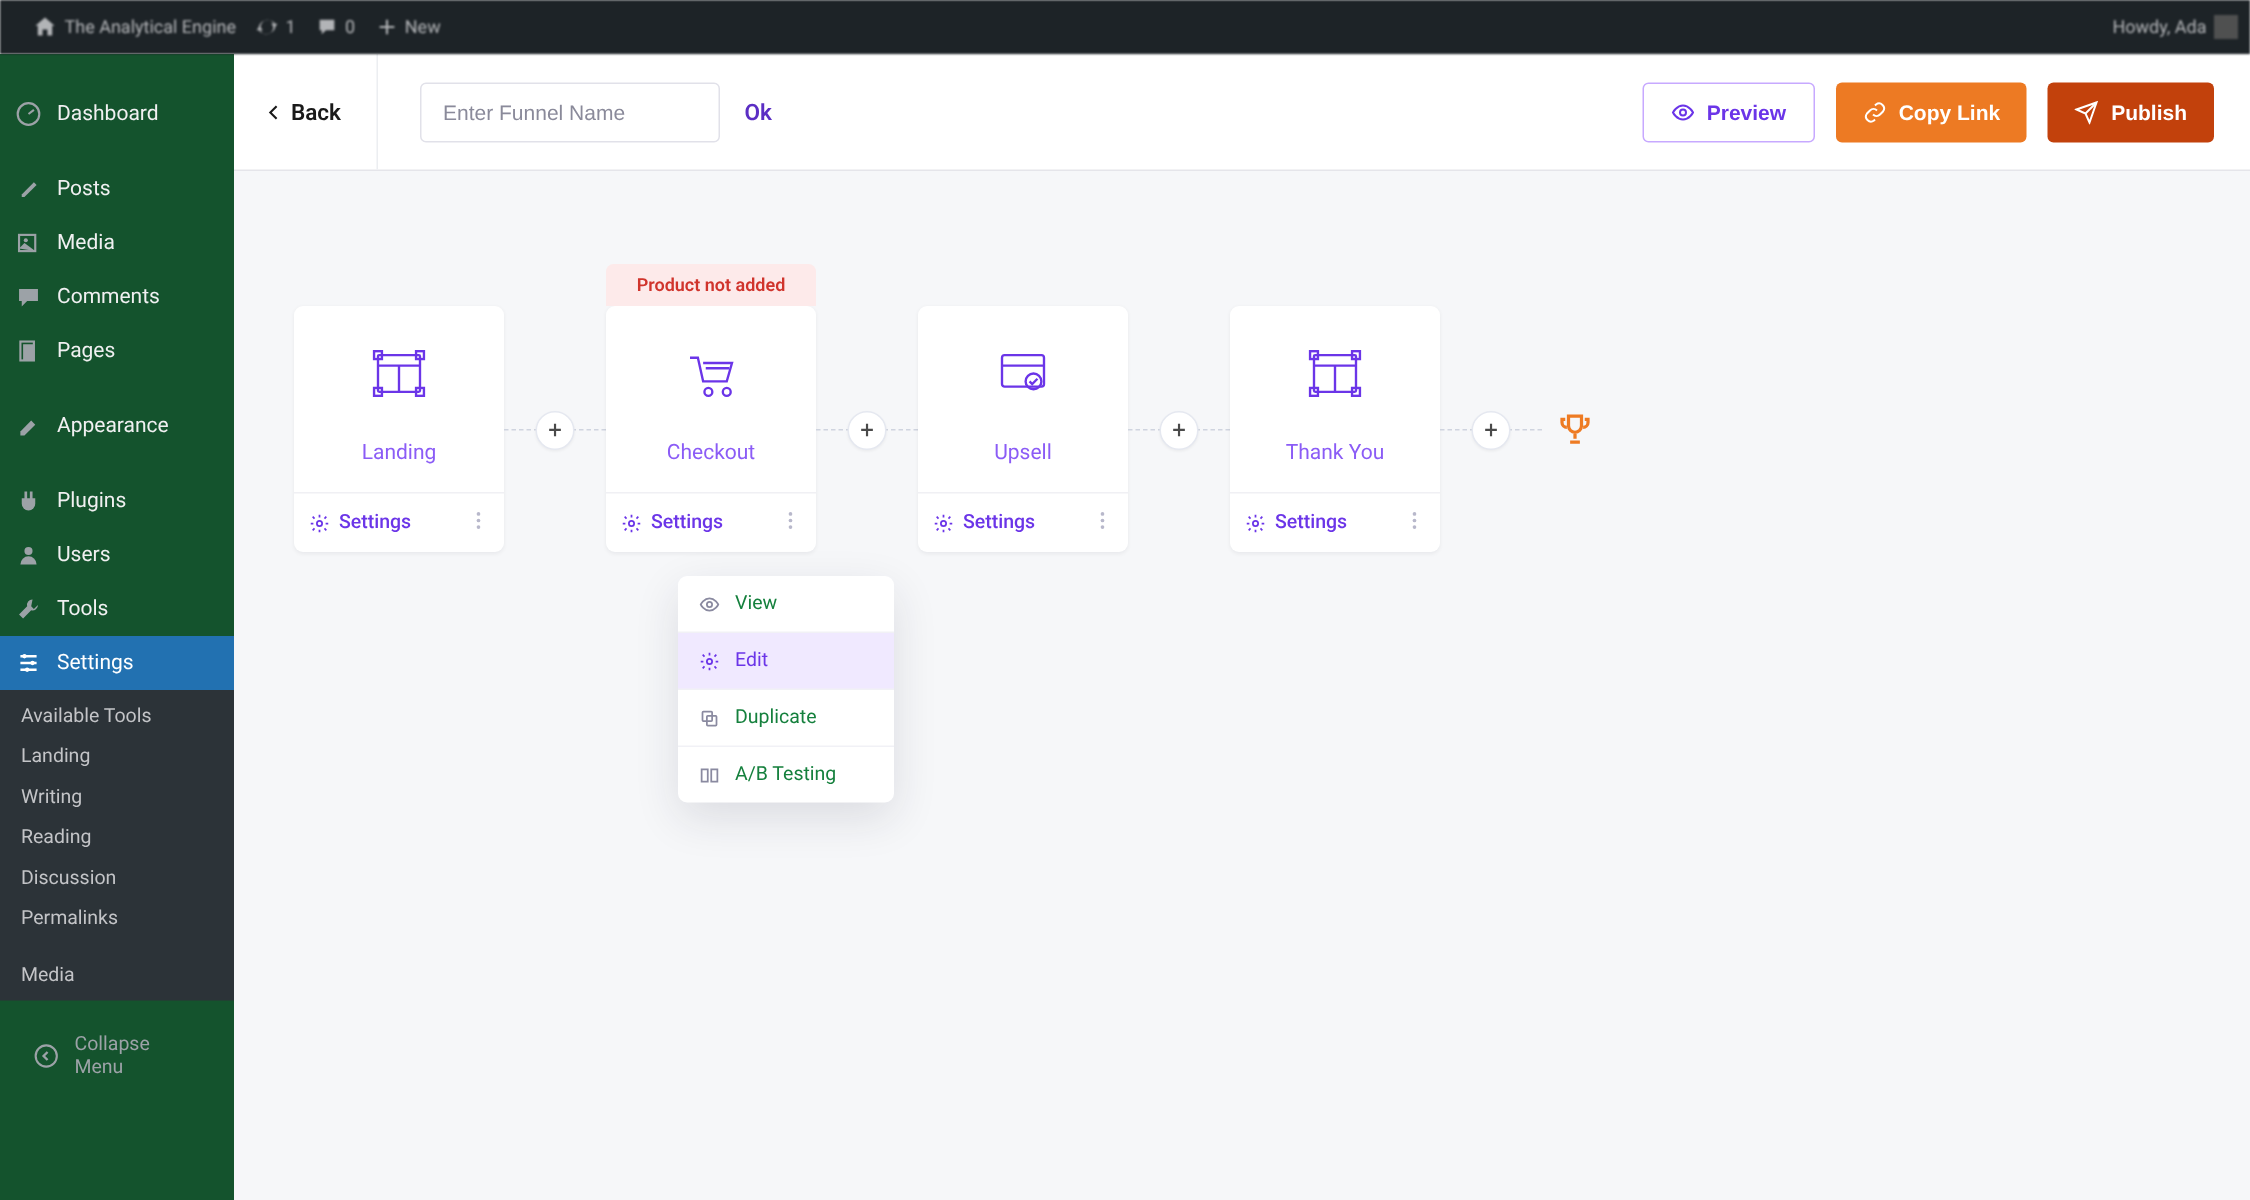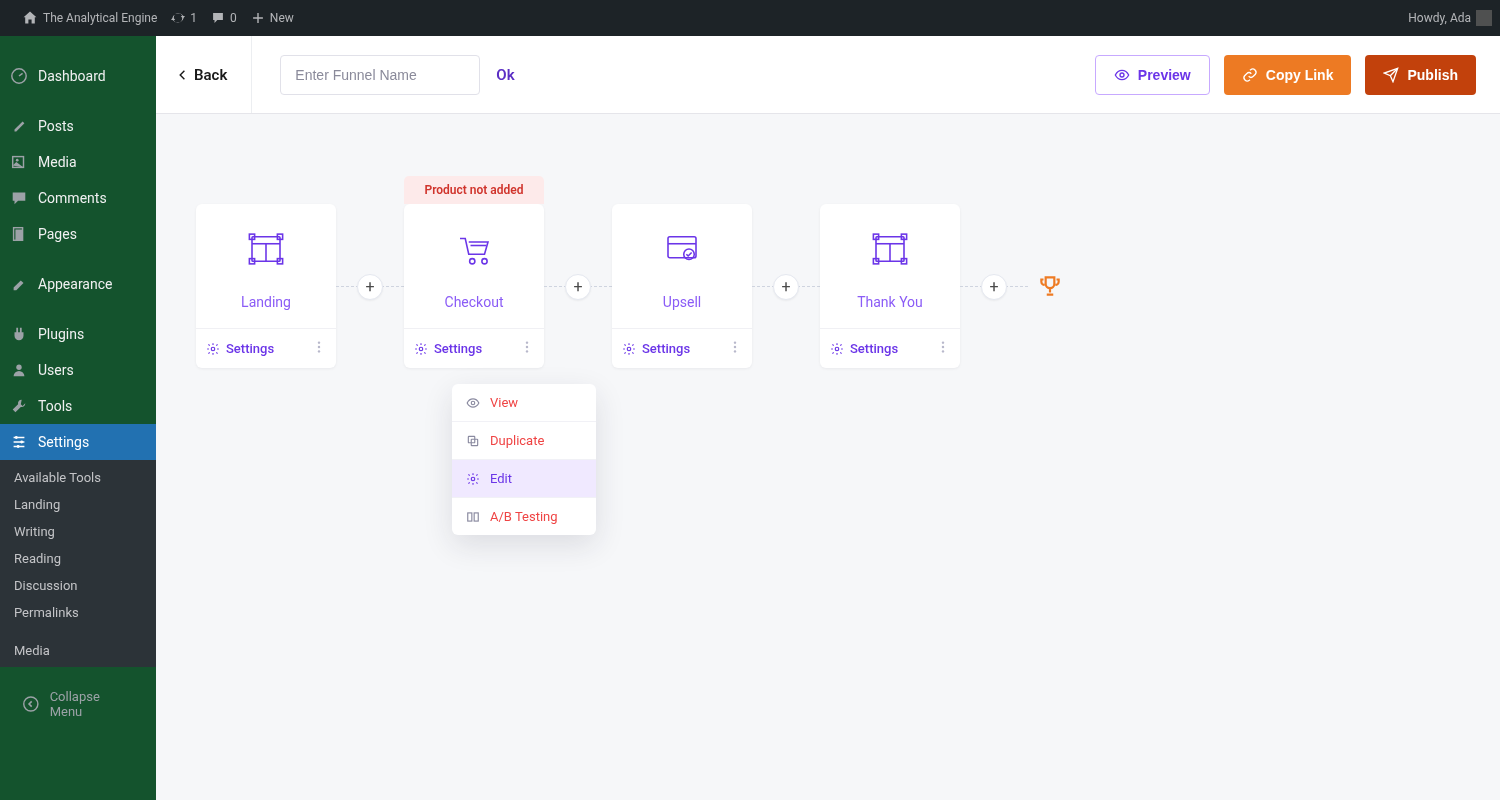--- a/index.html
+++ b/index.html
@@ -63,21 +63,21 @@
   .badge { position: absolute; top: -28px; left: 0; right: 0; height: 28px; background: #fdeaea; color: #d0342c; font-size: 12px; font-weight: 600; display: flex; align-items: center; justify-content: center; border-radius: 5px 5px 0 0; }
 
   .connector { width: 68px; height: 1px; border-top: 1px dashed #cfd4df; position: relative; }
   .plus { width: 26px; height: 26px; border-radius: 50%; background: #fff; border: 1px solid #e5e8f0; position: absolute; left: 50%; top: 50%; transform: translate(-50%, -50%); display: flex; align-items: center; justify-content: center; color: #4a4a4a; font-size: 16px; cursor: pointer; box-shadow: 0 1px 2px rgba(0,0,0,0.05); }
 
   .end { width: 44px; height: 44px; display: flex; align-items: center; justify-content: center; }
   .end svg { width: 26px; height: 26px; stroke: #ee7b23; fill: none; stroke-width: 2; }
 
   
   .popover { position: absolute; left: 296px; top: 270px; width: 144px; background: #fff; border-radius: 6px; box-shadow: 0 10px 30px rgba(30, 30, 60, 0.12); overflow: hidden; }
-  .popover .row { display: flex; align-items: center; gap: 10px; padding: 11px 14px; font-size: 13px; color: #ef4444; cursor: pointer; border-bottom: 1px solid #f1f1f6; }
+  .popover .row { display: flex; align-items: center; gap: 10px; padding: 11px 14px; font-size: 13px; color: #15803d; cursor: pointer; border-bottom: 1px solid #f1f1f6; }
   .popover .row:last-child { border-bottom: none; }
   .popover .row svg { width: 14px; height: 14px; stroke: #8a8aa0; fill: none; stroke-width: 2; }
   .popover .row.hl { background: #f0e9ff; color: #6b35e8; }
   .popover .row.hl svg { stroke: #6b35e8; }
 </style>
 </head>
 <body>
 
 <div class="adminbar">
   <div class="ab-item">
@@ -394,34 +394,34 @@
       </div>
 
       <div class="popover">
         <div class="row">
           <svg viewBox="0 0 24 24">
               <path d="M2 12s3.5-7 10-7 10 7 10 7-3.5 7-10 7S2 12 2 12z"></path>
               <circle cx="12" cy="12" r="3"></circle>
             </svg>
           <span>View</span>
         </div>
+        <div class="row hl">
+          <svg viewBox="0 0 24 24">
+              <circle cx="12" cy="12" r="3"></circle>
+              <path d="M12 2v3M12 19v3M4.2 4.2l2.1 2.1M17.7 17.7l2.1 2.1M2 12h3M19 12h3M4.2 19.8l2.1-2.1M17.7 6.3l2.1-2.1"></path>
+            </svg>
+          <span>Edit</span>
+        </div>
         <div class="row">
           <svg viewBox="0 0 24 24">
               <rect x="9" y="9" width="11" height="11" rx="1"></rect>
               <rect x="4" y="4" width="11" height="11" rx="1"></rect>
             </svg>
           <span>Duplicate</span>
         </div>
-        <div class="row hl">
-          <svg viewBox="0 0 24 24">
-              <circle cx="12" cy="12" r="3"></circle>
-              <path d="M12 2v3M12 19v3M4.2 4.2l2.1 2.1M17.7 17.7l2.1 2.1M2 12h3M19 12h3M4.2 19.8l2.1-2.1M17.7 6.3l2.1-2.1"></path>
-            </svg>
-          <span>Edit</span>
-        </div>
         <div class="row">
           <svg viewBox="0 0 24 24">
               <rect x="3" y="5" width="7" height="14"></rect>
               <rect x="14" y="5" width="7" height="14"></rect>
             </svg>
           <span>A/B Testing</span>
         </div>
       </div>
     </div>
   </div>

